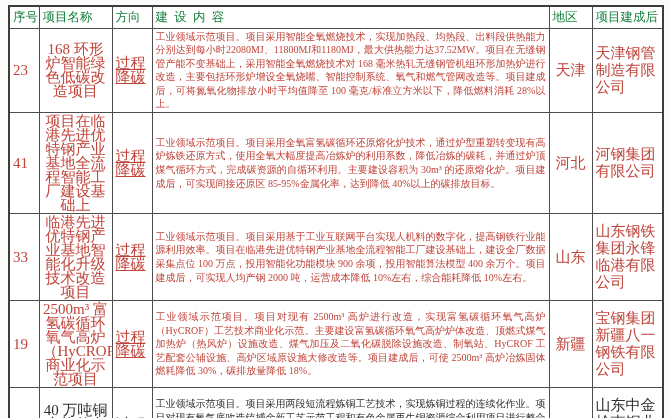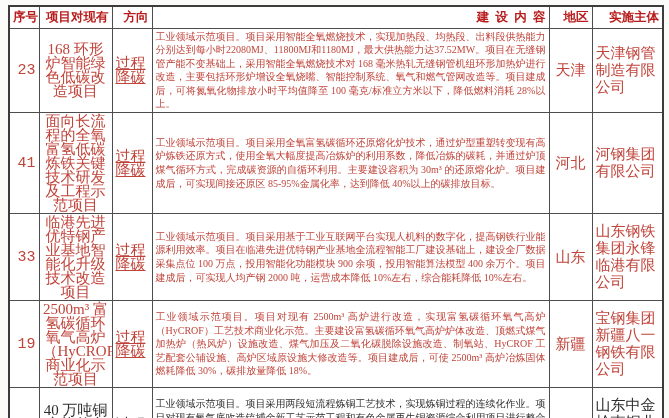--- a/index.html
+++ b/index.html
@@ -25,27 +25,27 @@
   table.grid th, table.grid td {
     border: 1px solid var(--border, #4d4d4d);
     padding: 1px 3px;
     vertical-align: middle;
     box-sizing: border-box;
     overflow: hidden;
   }
   thead tr { height: 22px; }
   th {
     font-size: 12.5px;
-    font-weight: bold;
-    color: #b91c1c;
-    text-align: right;
+    font-weight: normal;
+    color: #15803d;
+    text-align: left;
     white-space: pre;
   }
   td { font-size: 15px; }
-  .c-no     { text-align: right; font-family: Liberation Mono, monospace; }
+  .c-no     { text-align: left; }
   .c-name   { text-align: center; padding: 1px 4px; line-height: 14px; }
   .c-dir    { text-align: left; line-height: 14px; text-decoration: underline; }
   .c-content{
     font-size: 10px;
     line-height: 13.6px;
     text-align: justify;
     vertical-align: middle;
     padding: 2px 5px 2px 6px;
   }
   .c-region { text-align: center; font-family: Liberation Mono, monospace; }
@@ -67,39 +67,39 @@
       <col style="width:30px">
       <col style="width:73px">
       <col style="width:40px">
       <col style="width:397px">
       <col style="width:43px">
       <col style="width:71px">
     </colgroup>
     <thead>
       <tr>
         <th>序号</th>
-        <th>项目对现有</th>
+        <th>项目名称</th>
         <th>方向</th>
         <th>建  设  内  容</th>
         <th>地区</th>
-        <th>实施主体</th>
+        <th>项目建成后</th>
       </tr>
     </thead>
     <tbody>
       <tr class="h-23 red">
         <td class="c-no">23</td>
         <td class="c-name">168 环形炉智能绿色低碳改造项目</td>
         <td class="c-dir">过程降碳</td>
         <td class="c-content">工业领域示范项目。项目采用智能全氧燃烧技术，实现加热段、均热段、出料段供热能力分别达到每小时22080MJ、11800MJ和1180MJ，最大供热能力达37.52MW。项目在无缝钢管产能不变基础上，采用智能全氧燃烧技术对 168 毫米热轧无缝钢管机组环形加热炉进行改造，主要包括环形炉增设全氧烧嘴、智能控制系统、氧气和燃气管网改造等。项目建成后，可将氮氧化物排放小时平均值降至 100 毫克/标准立方米以下，降低燃料消耗 28%以上。</td>
         <td class="c-region">天津</td>
         <td class="c-entity">天津钢管制造有限公司</td>
       </tr>
       <tr class="h-24 red">
         <td class="c-no">41</td>
-        <td class="c-name">面向长流程的全氧富氢低碳炼铁关键技术研发及工程示范项目</td>
+        <td class="c-name">项目在临港先进优特钢产业基地全流程智能工厂建设基础上</td>
         <td class="c-dir">过程降碳</td>
         <td class="c-content">工业领域示范项目。项目采用全氧富氢碳循环还原熔化炉技术，通过炉型重塑转变现有高炉炼铁还原方式，使用全氧大幅度提高冶炼炉的利用系数，降低冶炼的碳耗，并通过炉顶煤气循环方式，完成碳资源的自循环利用。主要建设容积为 30m³ 的还原熔化炉。项目建成后，可实现间接还原区 85-95%金属化率，达到降低 40%以上的碳排放目标。</td>
         <td class="c-region">河北</td>
         <td class="c-entity">河钢集团有限公司</td>
       </tr>
       <tr class="h-25 red">
         <td class="c-no">33</td>
         <td class="c-name">临港先进优特钢产业基地智能化升级技术改造项目</td>
         <td class="c-dir">过程降碳</td>
         <td class="c-content">工业领域示范项目。项目采用基于工业互联网平台实现人机料的数字化，提高钢铁行业能源利用效率。项目在临港先进优特钢产业基地全流程智能工厂建设基础上，建设全厂数据采集点位 100 万点，投用智能化功能模块 900 余项，投用智能算法模型 400 余万个。项目建成后，可实现人均产钢 2000 吨，运营成本降低 10%左右，综合能耗降低 10%左右。</td>

